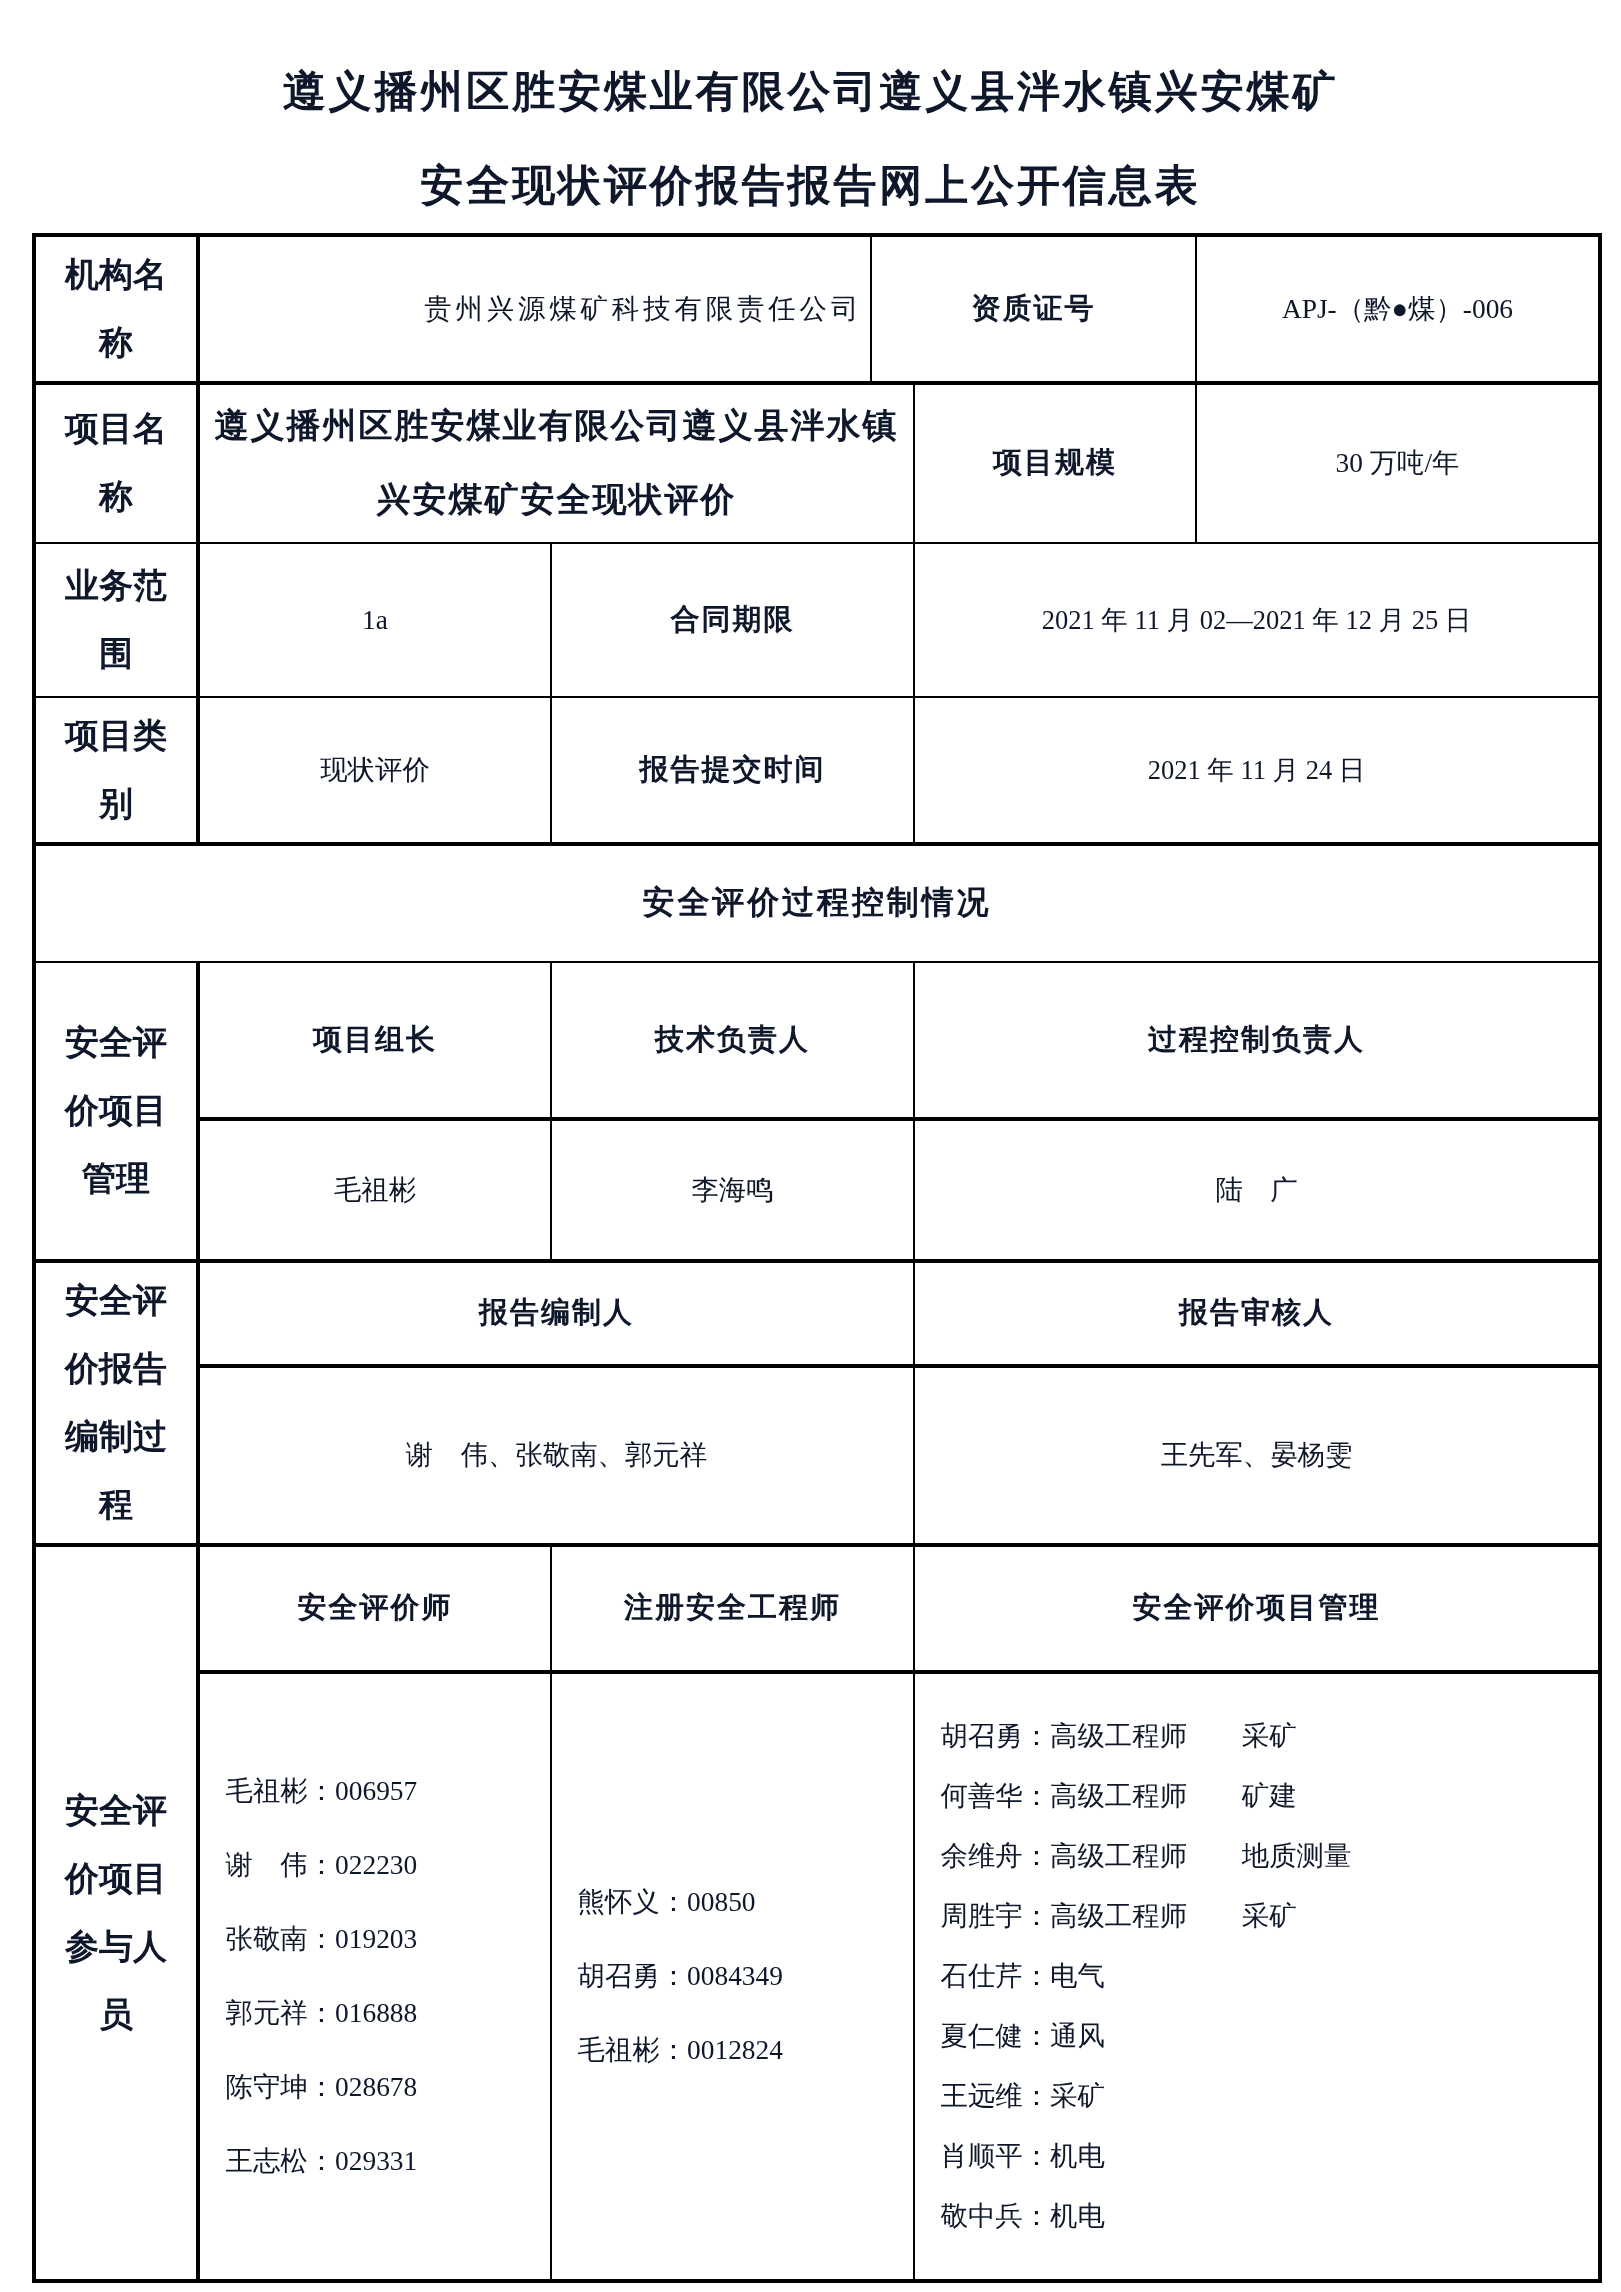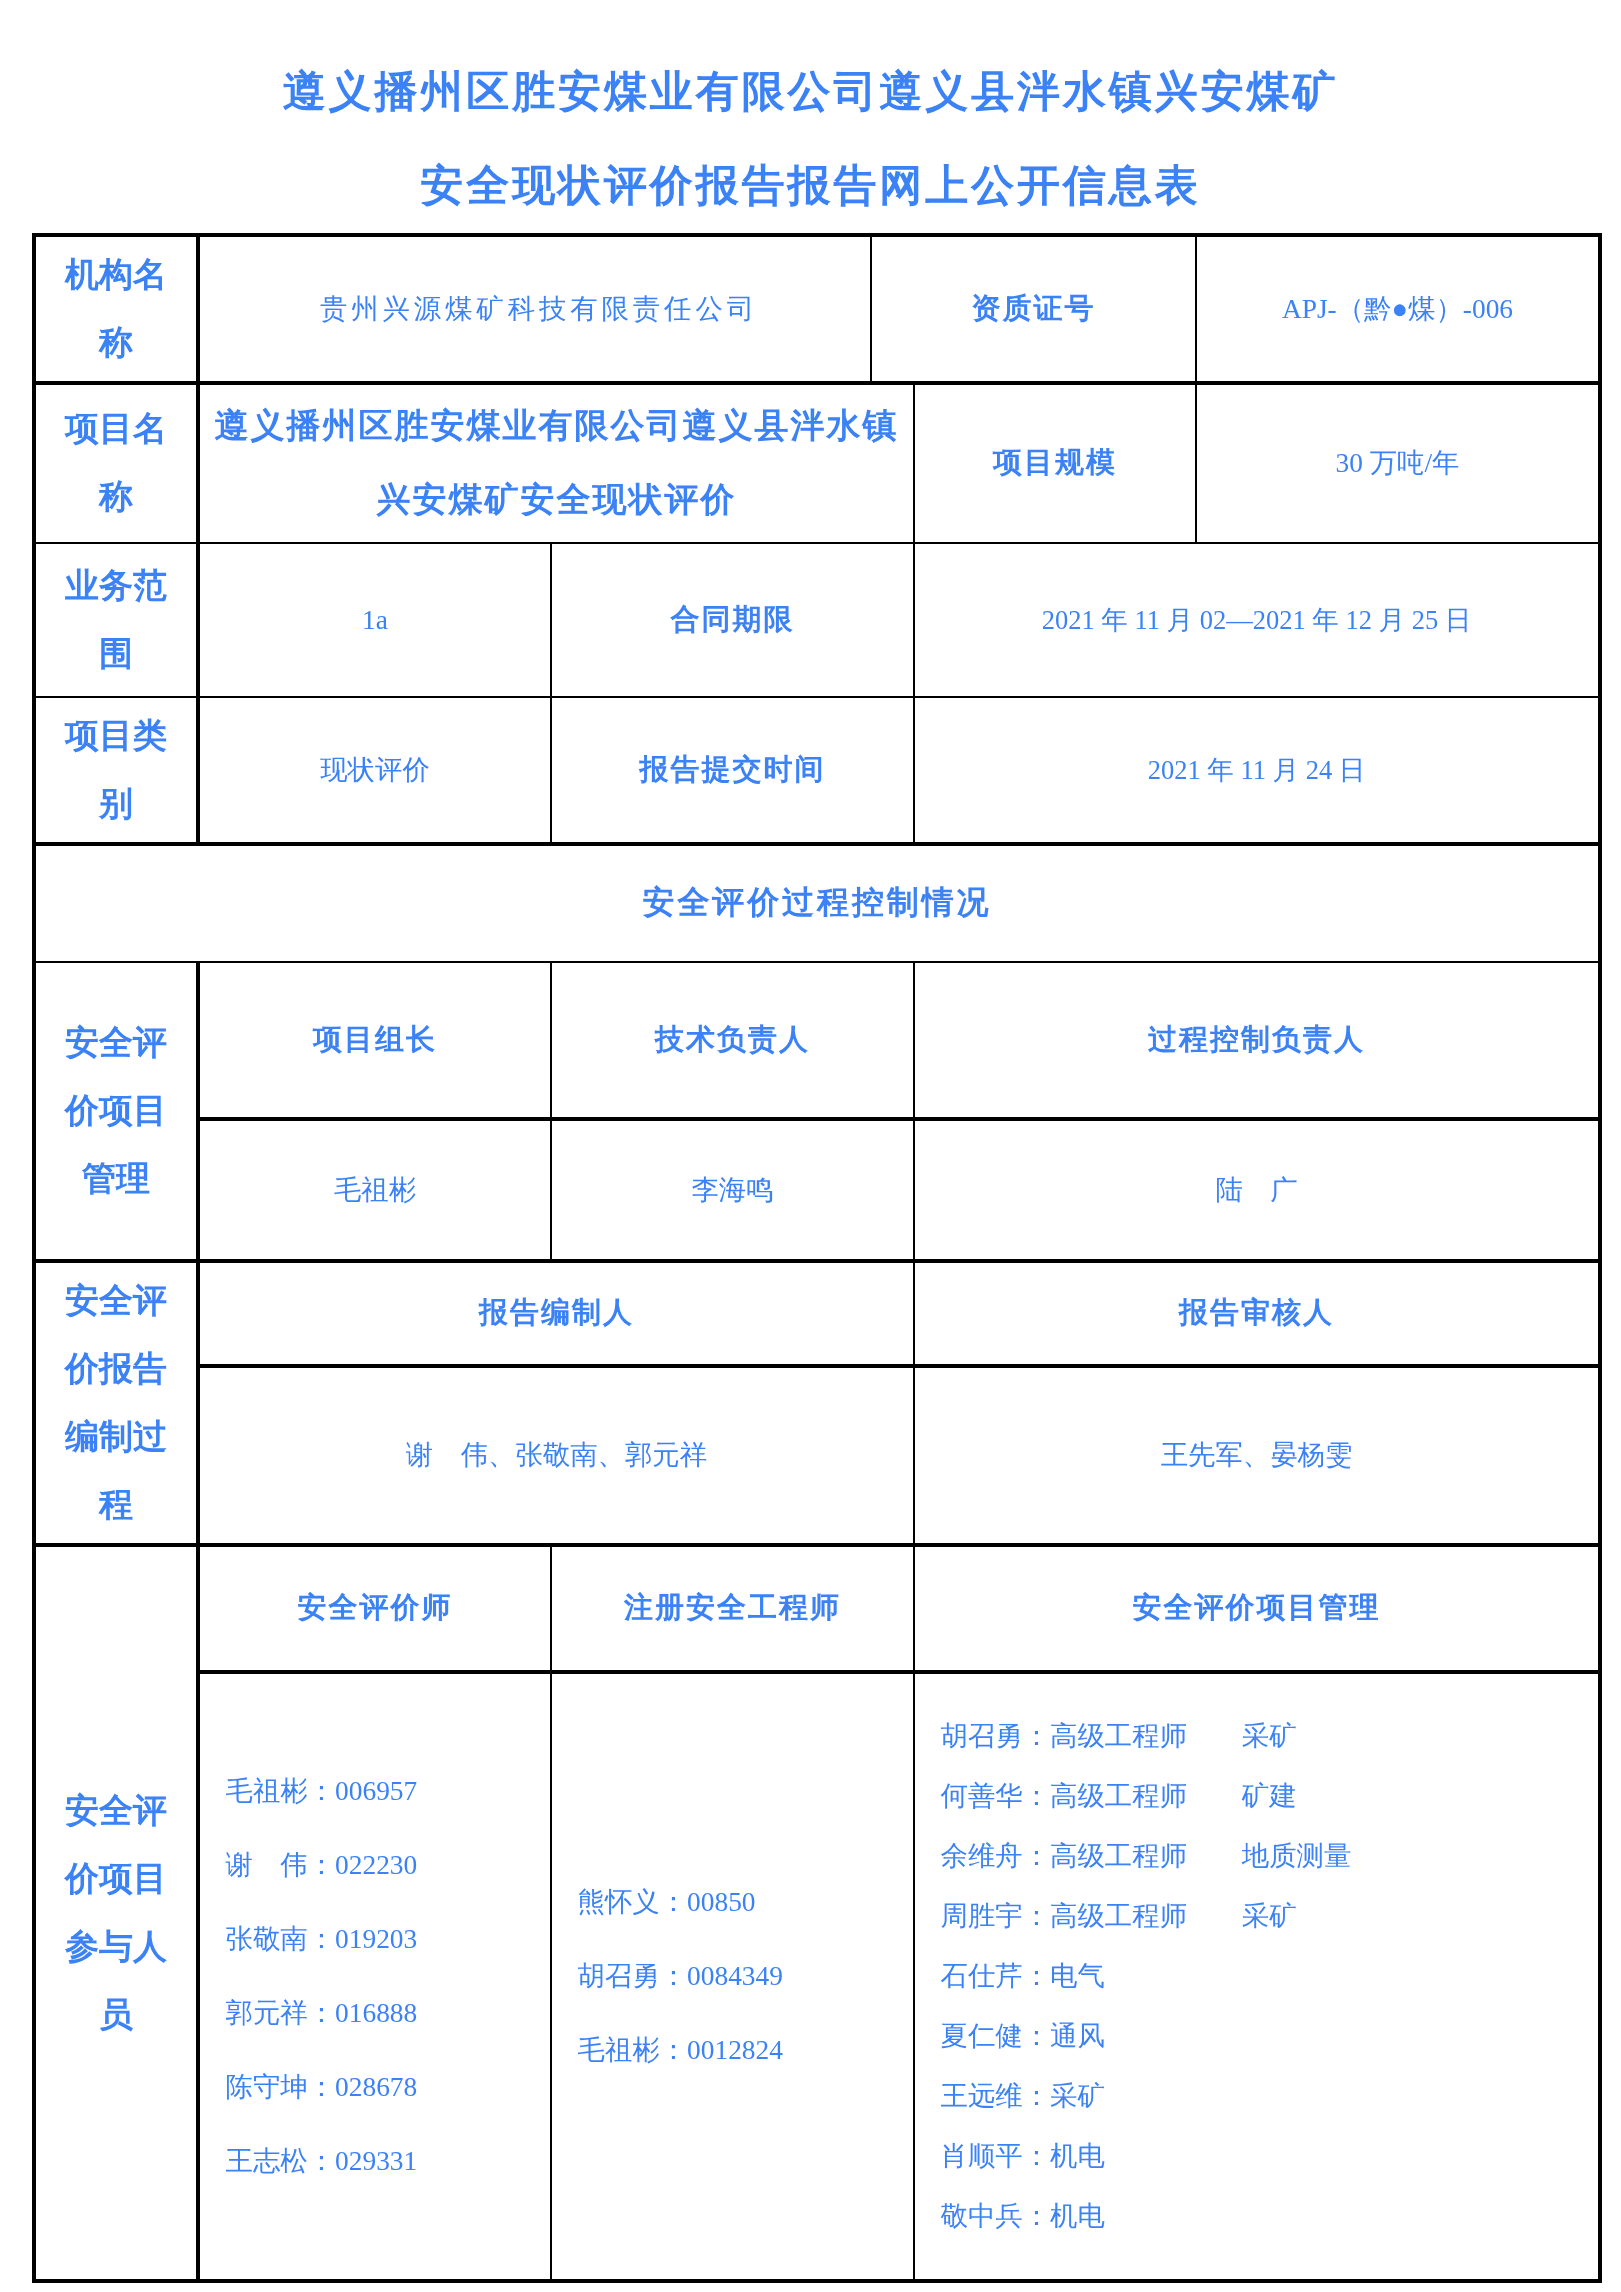--- a/index.html
+++ b/index.html
@@ -1,21 +1,21 @@
 <!DOCTYPE html>
 <html><head>
 <meta charset="utf-8">
 <style>
   html, body { margin: 0; padding: 0; background: #ffffff; }
   .page {
     position: relative;
     width: 1621px;
     height: 2293px;
     background: #ffffff;
-    color: #3b82f6;
+    color: #0f172a;
     font-family: "Liberation Serif", "DejaVu Serif", serif;
     overflow: hidden;
   }
   .doc-title {
     padding-top: 45px;
     text-align: center;
     font-weight: bold;
     font-size: 43px;
     line-height: 94px;
     letter-spacing: 2.9px;
@@ -39,21 +39,21 @@
   td.lbl {
     border-right-width: 4.9px;
     font-weight: bold;
     font-size: 34px;
     line-height: 2.0;
     padding: 3.9px 25.5px;
     word-break: break-all;
   }
   td.hdr { font-weight: bold; font-size: 29px; letter-spacing: 2px; }
   td.big { font-weight: bold; font-size: 32px; letter-spacing: 2.9px; }
-  td.left-val { text-align: center; padding-left: 15.7px; letter-spacing: 3.9px; }
+  td.left-val { text-align: right; padding-left: 15.7px; letter-spacing: 3.9px; }
   td.proj {
     font-weight: bold;
     font-size: 34px;
     letter-spacing: 2px;
     line-height: 2.2;
     padding: 3.9px 13.7px;
     word-break: break-all;
   }
   td.date-val { font-size: 26.5px; }
   td.list-cell { text-align: left; padding: 11.8px 5.9px 11.8px 25.5px; }

